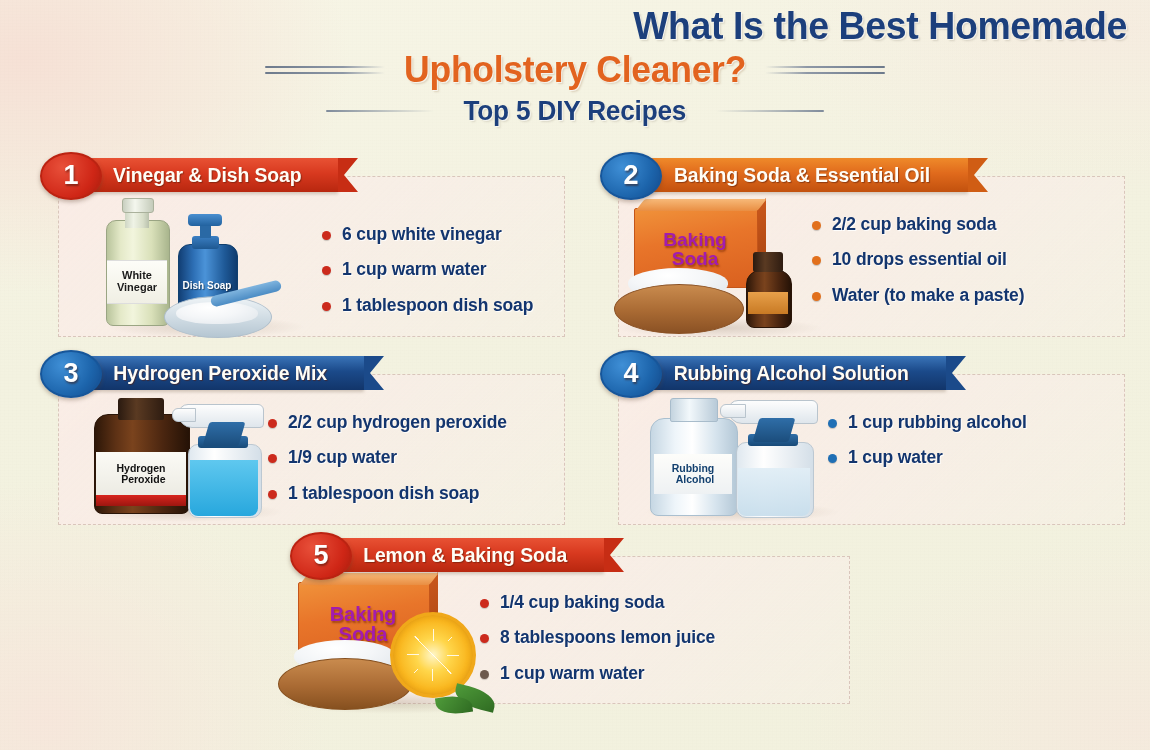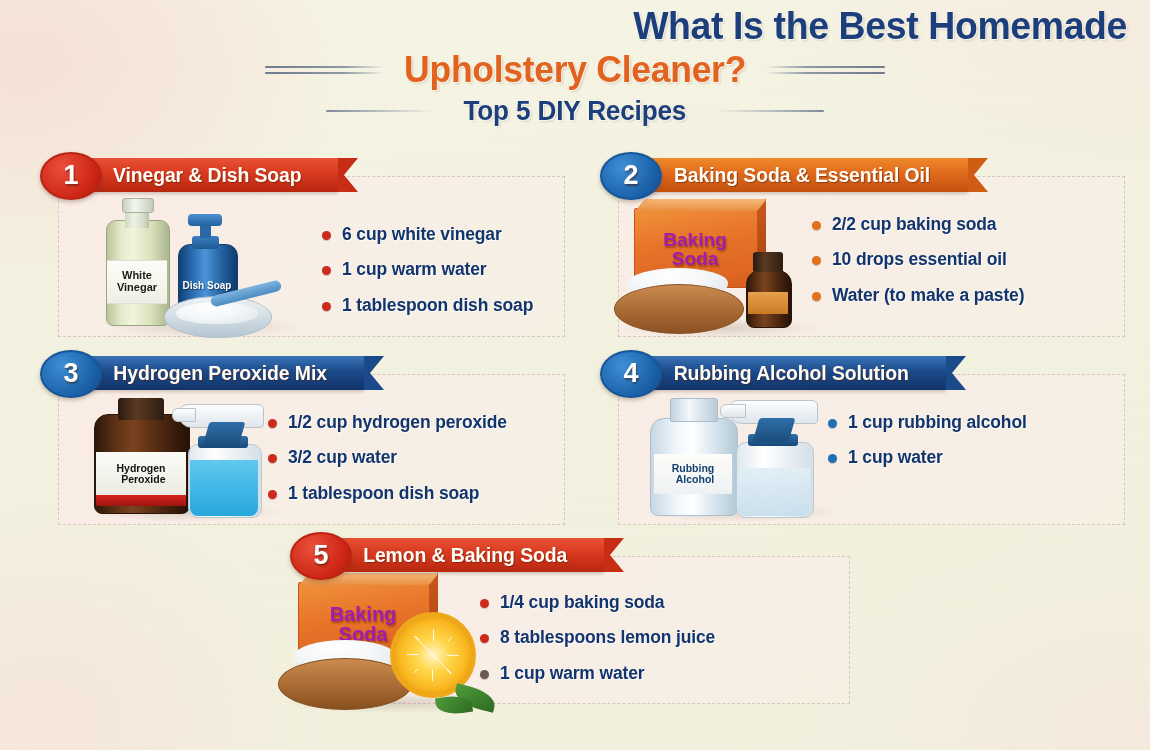--- a/index.html
+++ b/index.html
@@ -327,25 +327,25 @@
       <div class="collar" style="left:26px;bottom:70px;width:50px;height:12px;"></div>
       <div class="nozzle" style="left:6px;top:6px;width:84px;height:22px;border-radius:10px 6px 4px 14px;"></div>
       <div class="trigger" style="left:34px;top:24px;width:36px;height:24px;transform:skewX(-16deg);"></div>
       <div class="nozzle" style="left:0px;top:10px;width:22px;height:12px;border-radius:6px 0 0 6px;"></div>
     </div>
   </div>
 
   <ul class="ings" style="left:228px;top:62px;">
     <li>
         <span class="dot" style="background:#cc2a1c;"></span>
-        <span>1/2 cup hydrogen peroxide</span>
-      </li>
-    <li>
-        <span class="dot" style="background:#cc2a1c;"></span>
-        <span>3/2 cup water</span>
+        <span>2/2 cup hydrogen peroxide</span>
+      </li>
+    <li>
+        <span class="dot" style="background:#cc2a1c;"></span>
+        <span>1/9 cup water</span>
       </li>
     <li>
         <span class="dot" style="background:#cc2a1c;"></span>
         <span>1 tablespoon dish soap</span>
       </li>
   </ul>
 
   <div class="banner" style="left:28px;top:6px;">
     <div class="banner-body" style="background:linear-gradient(180deg,#3a74b8 0%,#1b4a8a 45%,#12356a 100%);">
       <span class="banner-title">Hydrogen Peroxide Mix</span>

